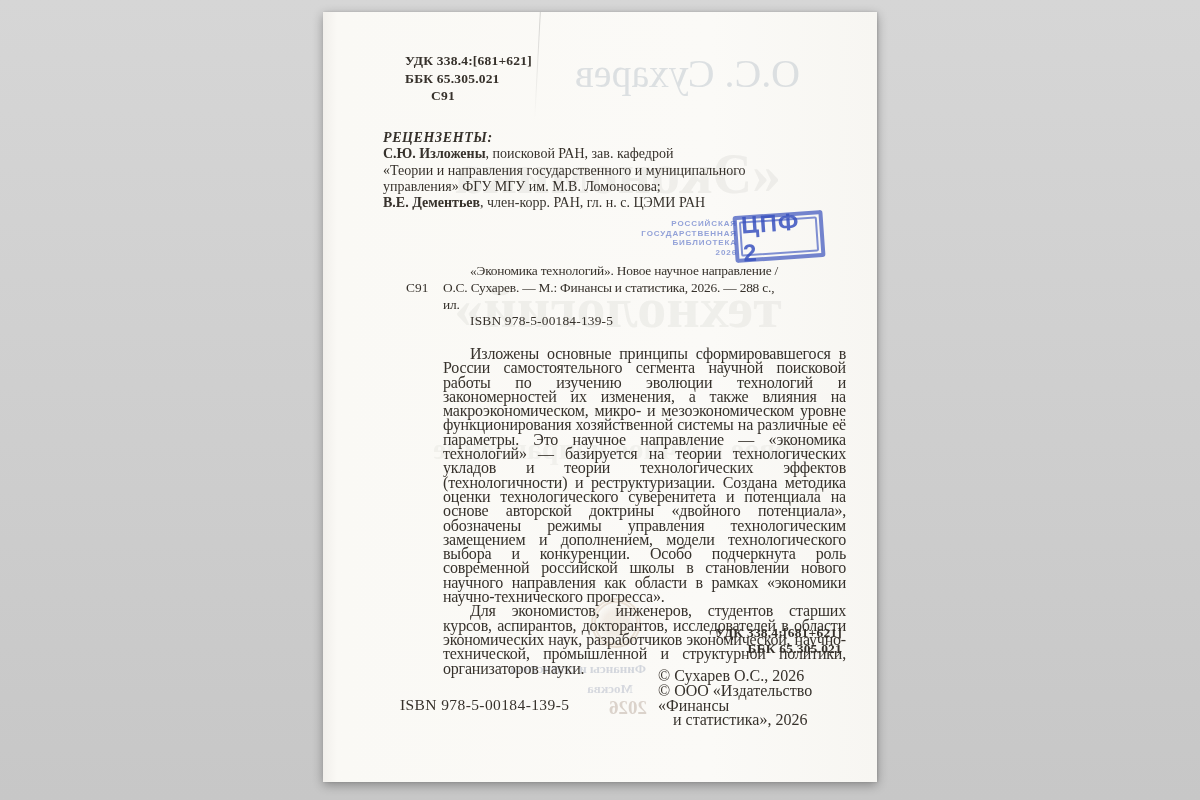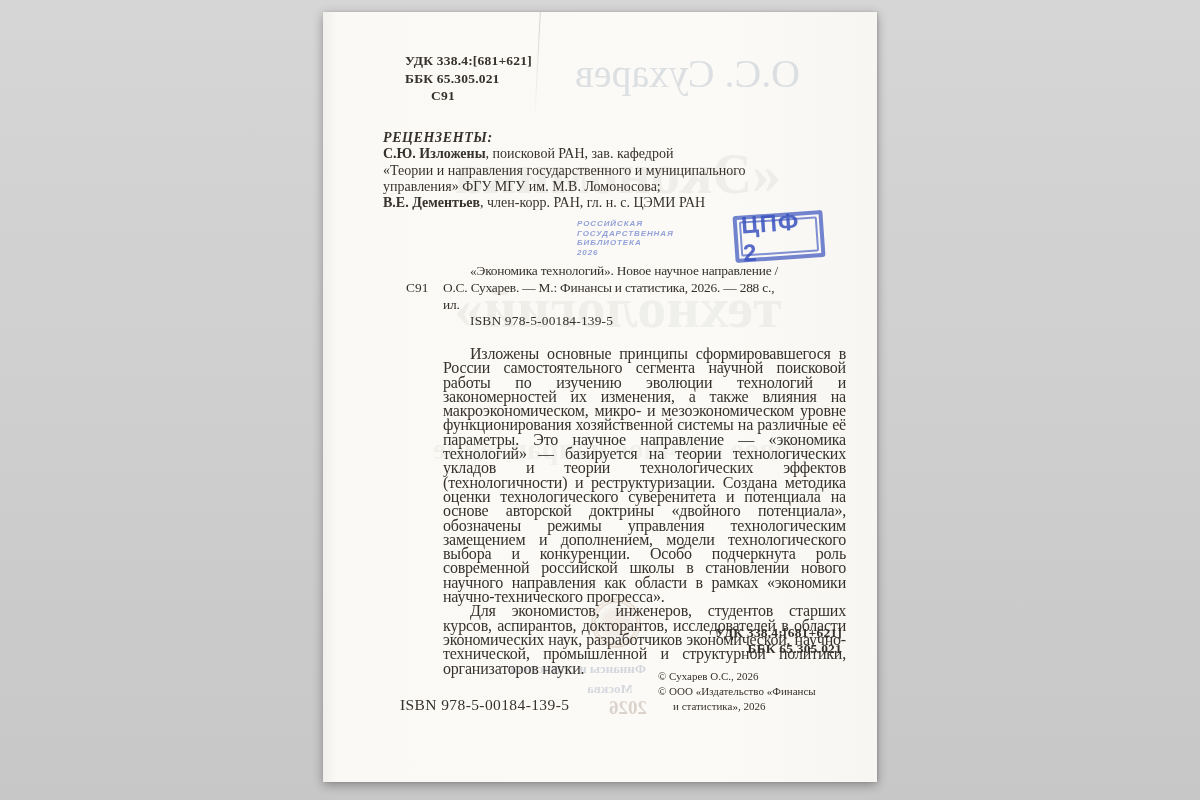--- a/index.html
+++ b/index.html
@@ -51,25 +51,24 @@
   .udk-top .code-line { padding-left:26px; }
 
   .reviewers {
     position:absolute; left:60px; top:118px; width:470px;
     text-align:left; font-size:14px; line-height:16.3px;
   }
   .rev-title { font-style:italic; font-weight:bold; letter-spacing:0.6px; }
   .reviewers b { font-weight:bold; }
 
   .lib-stamp {
-    position:absolute; left:254px; top:207px; width:160px; text-align:left;
+    position:absolute; left:254px; top:207px; width:160px; text-align:right;
     font-family:"Liberation Sans", sans-serif; font-weight:bold;
     font-size:8px; line-height:9.6px; letter-spacing:0.9px;
     color:rgba(128,146,210,0.85);
-    font-style:italic;
   }
   .cpf-stamp {
     position:absolute; left:411px; top:201px; width:90px; height:47px;
     border:4px solid rgba(62,86,190,0.72); border-radius:3px;
     transform:rotate(-4deg); padding:2px;
   }
   .cpf-inner {
     width:100%; height:100%; border:2px solid rgba(62,86,190,0.65); border-radius:2px;
     display:flex; align-items:center; justify-content:center;
     font-family:"Liberation Sans", sans-serif; font-weight:bold;
@@ -93,21 +92,21 @@
   }
   .annotation p { text-indent:27px; }
 
   .udk-bottom {
     position:absolute; right:35px; top:613px; text-align:right;
     font-weight:bold; font-size:13.5px; line-height:15.5px; letter-spacing:0.2px;
   }
 
   .copyright {
     position:absolute; left:335px; top:657px;
-    font-size:11px; line-height:14.8px;
+    font-size:16px; line-height:14.8px;
   }
   .copyright .cont { padding-left:15px; }
 
   .isbn-bottom {
     position:absolute; left:77px; top:684px;
     font-size:15.5px; letter-spacing:0.4px;
   }
 </style>
 </head>
 <body>

